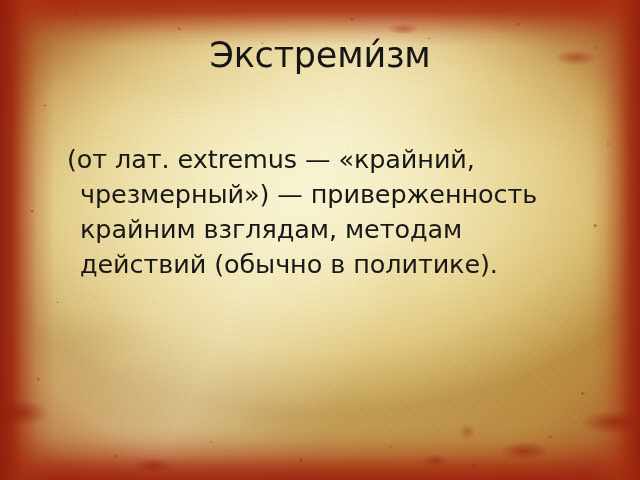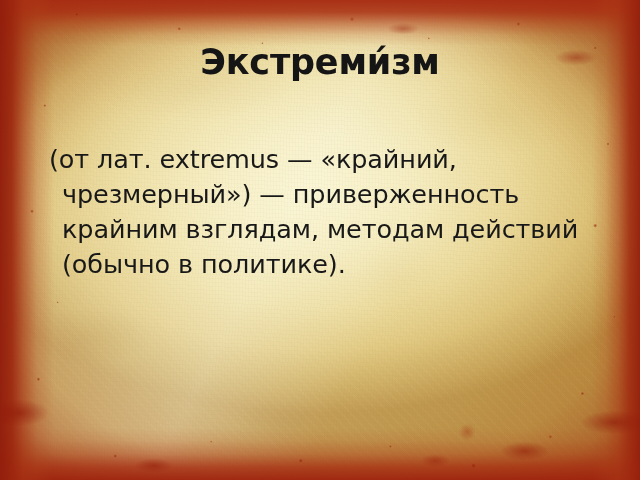--- a/index.html
+++ b/index.html
@@ -173,40 +173,40 @@
     inset: 0;
     z-index: 5;
   }
   .title {
     position: absolute;
     top: 36px;
     left: 0;
     width: 100%;
     text-align: center;
     font-size: 35px;
-    font-weight: bold;
+    font-weight: normal;
     color: #151515;
     letter-spacing: -0.2px;
     line-height: 1.1;
     white-space: nowrap;
-    margin-top: 7px;
   }
   .body-block {
     position: absolute;
     top: 116px;
     left: 42px;
     width: 548px;
   }
   .body-para {
     font-size: 25.5px;
     line-height: 35px;
     color: #181818;
     text-indent: -13px;
     padding-left: 20px;
     letter-spacing: -0.1px;
+    margin-left: 18px;
   }
 </style>
 </head>
 <body>
 
 <div id="slide">
 
   <div class="bg-base"></div>
   <div class="bg-sheen"></div>
   <div class="bg-grain"></div>

